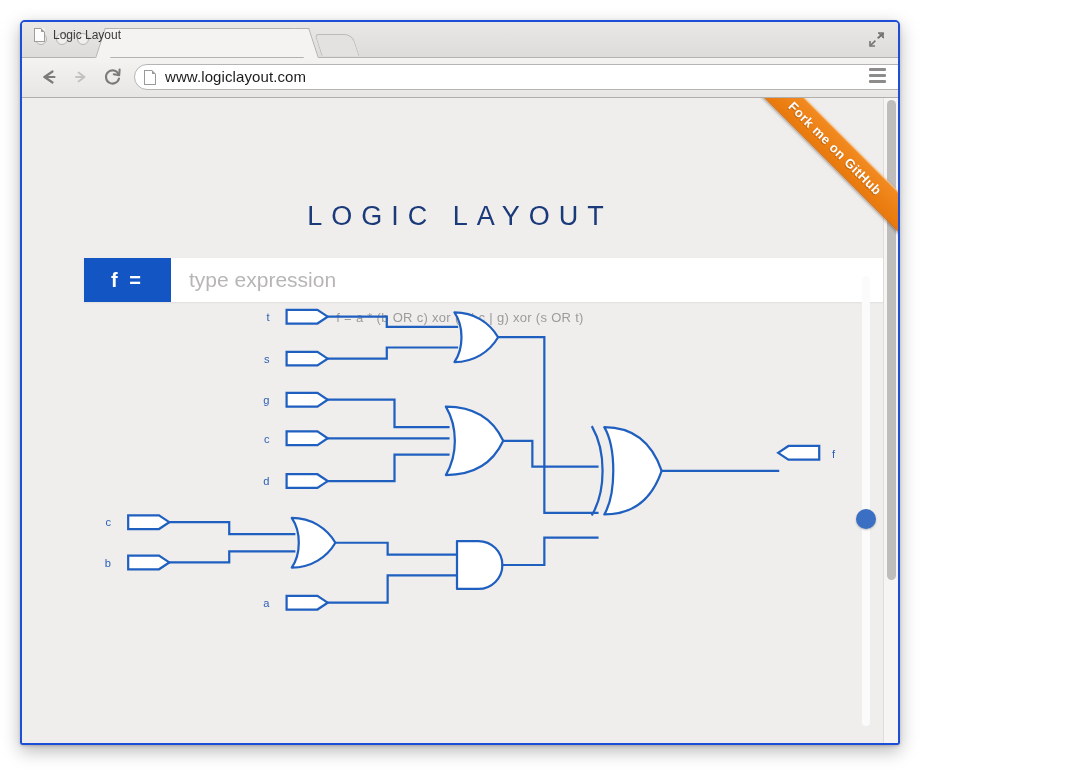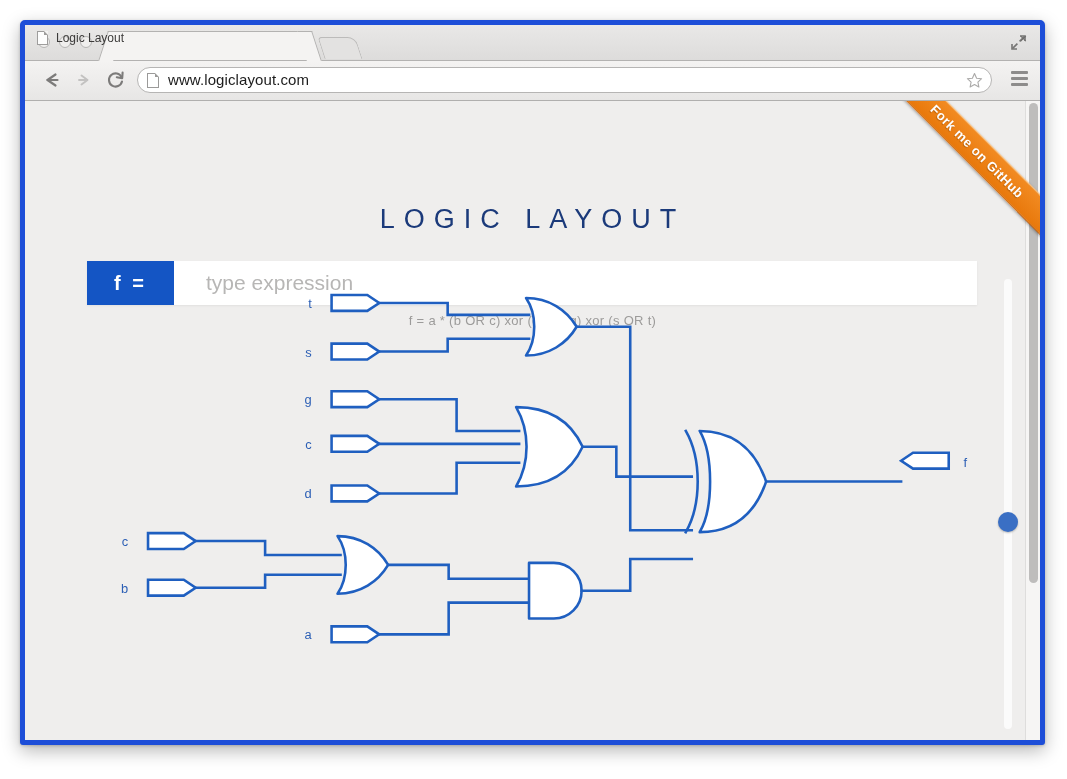--- a/index.html
+++ b/index.html
@@ -10,24 +10,24 @@
     height: 779px;
     overflow: hidden;
     font-family: "Liberation Sans", sans-serif;
   }
 
   
   #browser-window {
     position: absolute;
     left: 20px;
     top: 20px;
-    width: 1025px;
+    width: 880px;
     height: 725px;
     background: #f2f1f0;
-    border: 5px solid #1d4ed8;
+    border: 2px solid #1d4ed8;
     border-radius: 5px 5px 3px 3px;
     box-shadow: 0 6px 18px rgba(0,0,0,0.28), 0 1px 3px rgba(0,0,0,0.18);
     box-sizing: border-box;
     overflow: hidden;
   }
 
   
   #tab-strip {
     position: relative;
     height: 35px;
@@ -232,21 +232,21 @@
     font-weight: 600;
   }
   #expr-input {
     flex: 1;
     border: none;
     outline: none;
     background: #ffffff;
     font-family: "Liberation Sans", sans-serif;
     font-size: 21px;
     color: #3d3d3d;
-    padding: 0 0 0 32px;
+    padding: 0 0 0 18px;
   }
   #expr-input::placeholder { color: #b7b6b5; }
 
   #expr-echo {
     position: absolute;
     left: 0; right: 0;
     top: 212px;
     text-align: center;
     font-size: 13px;
     color: #9c9b9a;

